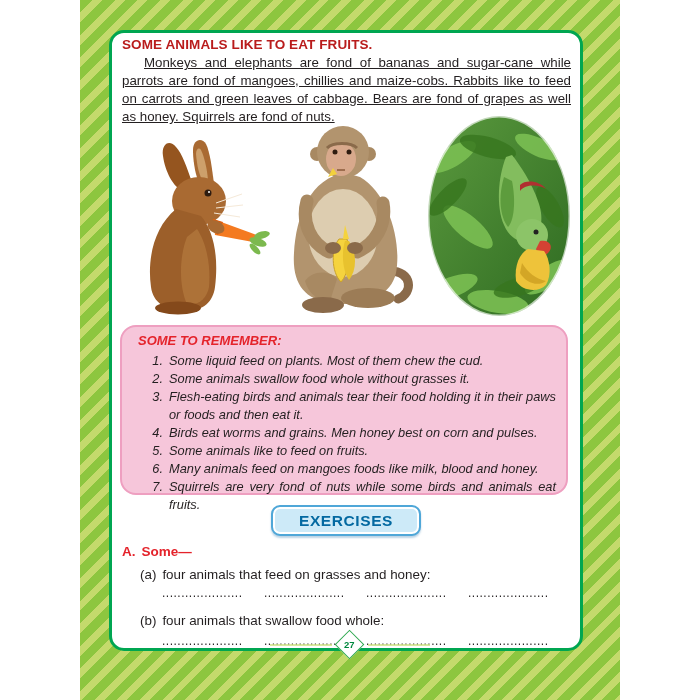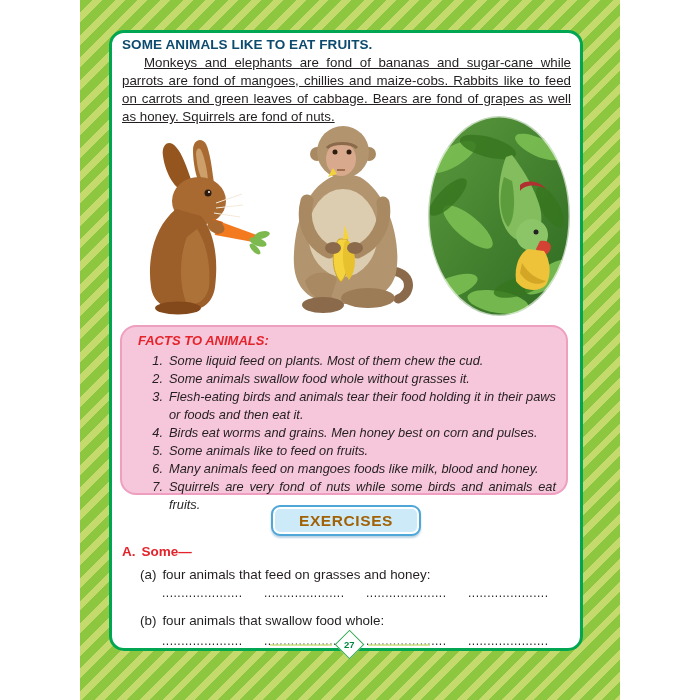--- a/index.html
+++ b/index.html
@@ -4,42 +4,42 @@
 <style>
   html,body{margin:0;padding:0;background:#ffffff;}
   .page{position:relative;width:700px;height:700px;background:#ffffff;overflow:hidden;
         font-family:"Liberation Sans",sans-serif;color:#231f20;}
   
   .band{position:absolute;left:80px;top:0;width:540px;height:700px;
         background:repeating-linear-gradient(135deg,#8dc63f 0 9px,#c4da6c 9px 16px);}
   
   .panel{position:absolute;left:29px;top:30px;width:468px;height:615px;background:#ffffff;
          border:3px solid #00a651;border-radius:15px;}
-  .title{position:absolute;left:10px;top:4px;font-size:13.5px;font-weight:bold;color:#0c4a6e;letter-spacing:.1px;}
+  .title{position:absolute;left:10px;top:4px;font-size:13.5px;font-weight:bold;color:#b91c1c;letter-spacing:.1px;}
   .intro{position:absolute;left:10px;right:9px;top:21px;font-size:13.3px;line-height:18px;
          text-align:justify;text-indent:22px;text-decoration:underline;}
   .img-wrap{position:absolute;}
   .img-wrap svg{display:block;width:100%;height:100%;}
   .rabbit{left:14px;top:104px;width:146px;height:178px;}
   .monkey{left:158px;top:88px;width:152px;height:194px;}
   .parrot{left:314px;top:82px;width:146px;height:202px;}
   
   .facts{position:absolute;left:8px;top:292px;width:448px;height:170px;background:#f6c6da;
          border:2px solid #ee9fc0;border-radius:16px;box-sizing:border-box;}
   .facts-title{position:absolute;left:16px;top:6px;font-size:13px;font-weight:bold;font-style:italic;color:#e4232b;}
   .facts-list{position:absolute;left:24px;right:10px;top:25px;}
   .fact-item{display:flex;font-style:italic;font-size:12.8px;line-height:18px;}
   .fact-num{width:17px;min-width:17px;text-align:right;margin-right:6px;}
   .fact-text{flex:1;text-align:justify;}
   
   .ex-btn{position:absolute;left:50%;transform:translateX(-50%);top:472px;width:146px;height:27px;
           background:#cdeaf8;border:2px solid #4fa7d8;border-radius:9px;
           box-shadow:inset 0 0 0 2px #ffffff,0 2px 2px rgba(60,130,180,.35);
           display:flex;align-items:center;justify-content:center;}
-  .ex-btn span{font-size:15.5px;font-weight:bold;color:#a16207;letter-spacing:.6px;}
+  .ex-btn span{font-size:15.5px;font-weight:bold;color:#0369a1;letter-spacing:.6px;}
   .section-row{position:absolute;left:10px;top:511px;font-size:13.5px;font-weight:bold;color:#e4232b;display:flex;}
   .section-row .sec-label{margin-right:6px;}
   .q-row{position:absolute;left:28px;font-size:13.4px;display:flex;}
   .q-row .q-label{margin-right:6px;}
   .q-a{top:534px;}
   .q-b{top:580px;}
   .blanks{position:absolute;left:50px;display:flex;gap:22px;}
   .blanks-a{top:553px;}
   .blanks-b{top:601px;}
   .blank{display:inline-block;width:80px;overflow:hidden;white-space:nowrap;
@@ -151,21 +151,21 @@
             <circle cx="110" cy="117" r="2.5" fill="#222222"></circle>
             <path d="M114 126 C124 124 128 132 122 138 C118 142 112 140 110 134 Z" fill="#d44233"></path>
             <path d="M102 134 C94 138 88 150 90 166 C96 176 112 178 120 170 C126 160 124 144 118 136 Z" fill="#eec33a"></path>
             <path d="M96 148 C102 158 110 164 120 166 C112 172 100 168 94 158 Z" fill="#c89a1e" opacity="0.7"></path>
           </g>
           <ellipse cx="73" cy="101" rx="71" ry="100" fill="none" stroke="#ffffff" stroke-width="3" opacity="0.65"></ellipse>
         </svg>
       </div>
 
       <div class="facts">
-        <div class="facts-title">FACTS TO ANIMALS:</div>
+        <div class="facts-title">SOME TO REMEMBER:</div>
         <div class="facts-list">
           <div class="fact-item">
             <span class="fact-num">1.</span>
             <span class="fact-text">Some liquid feed on plants. Most of them chew the cud.</span>
           </div>
           <div class="fact-item">
             <span class="fact-num">2.</span>
             <span class="fact-text">Some animals swallow food whole without grasses it.</span>
           </div>
           <div class="fact-item">

